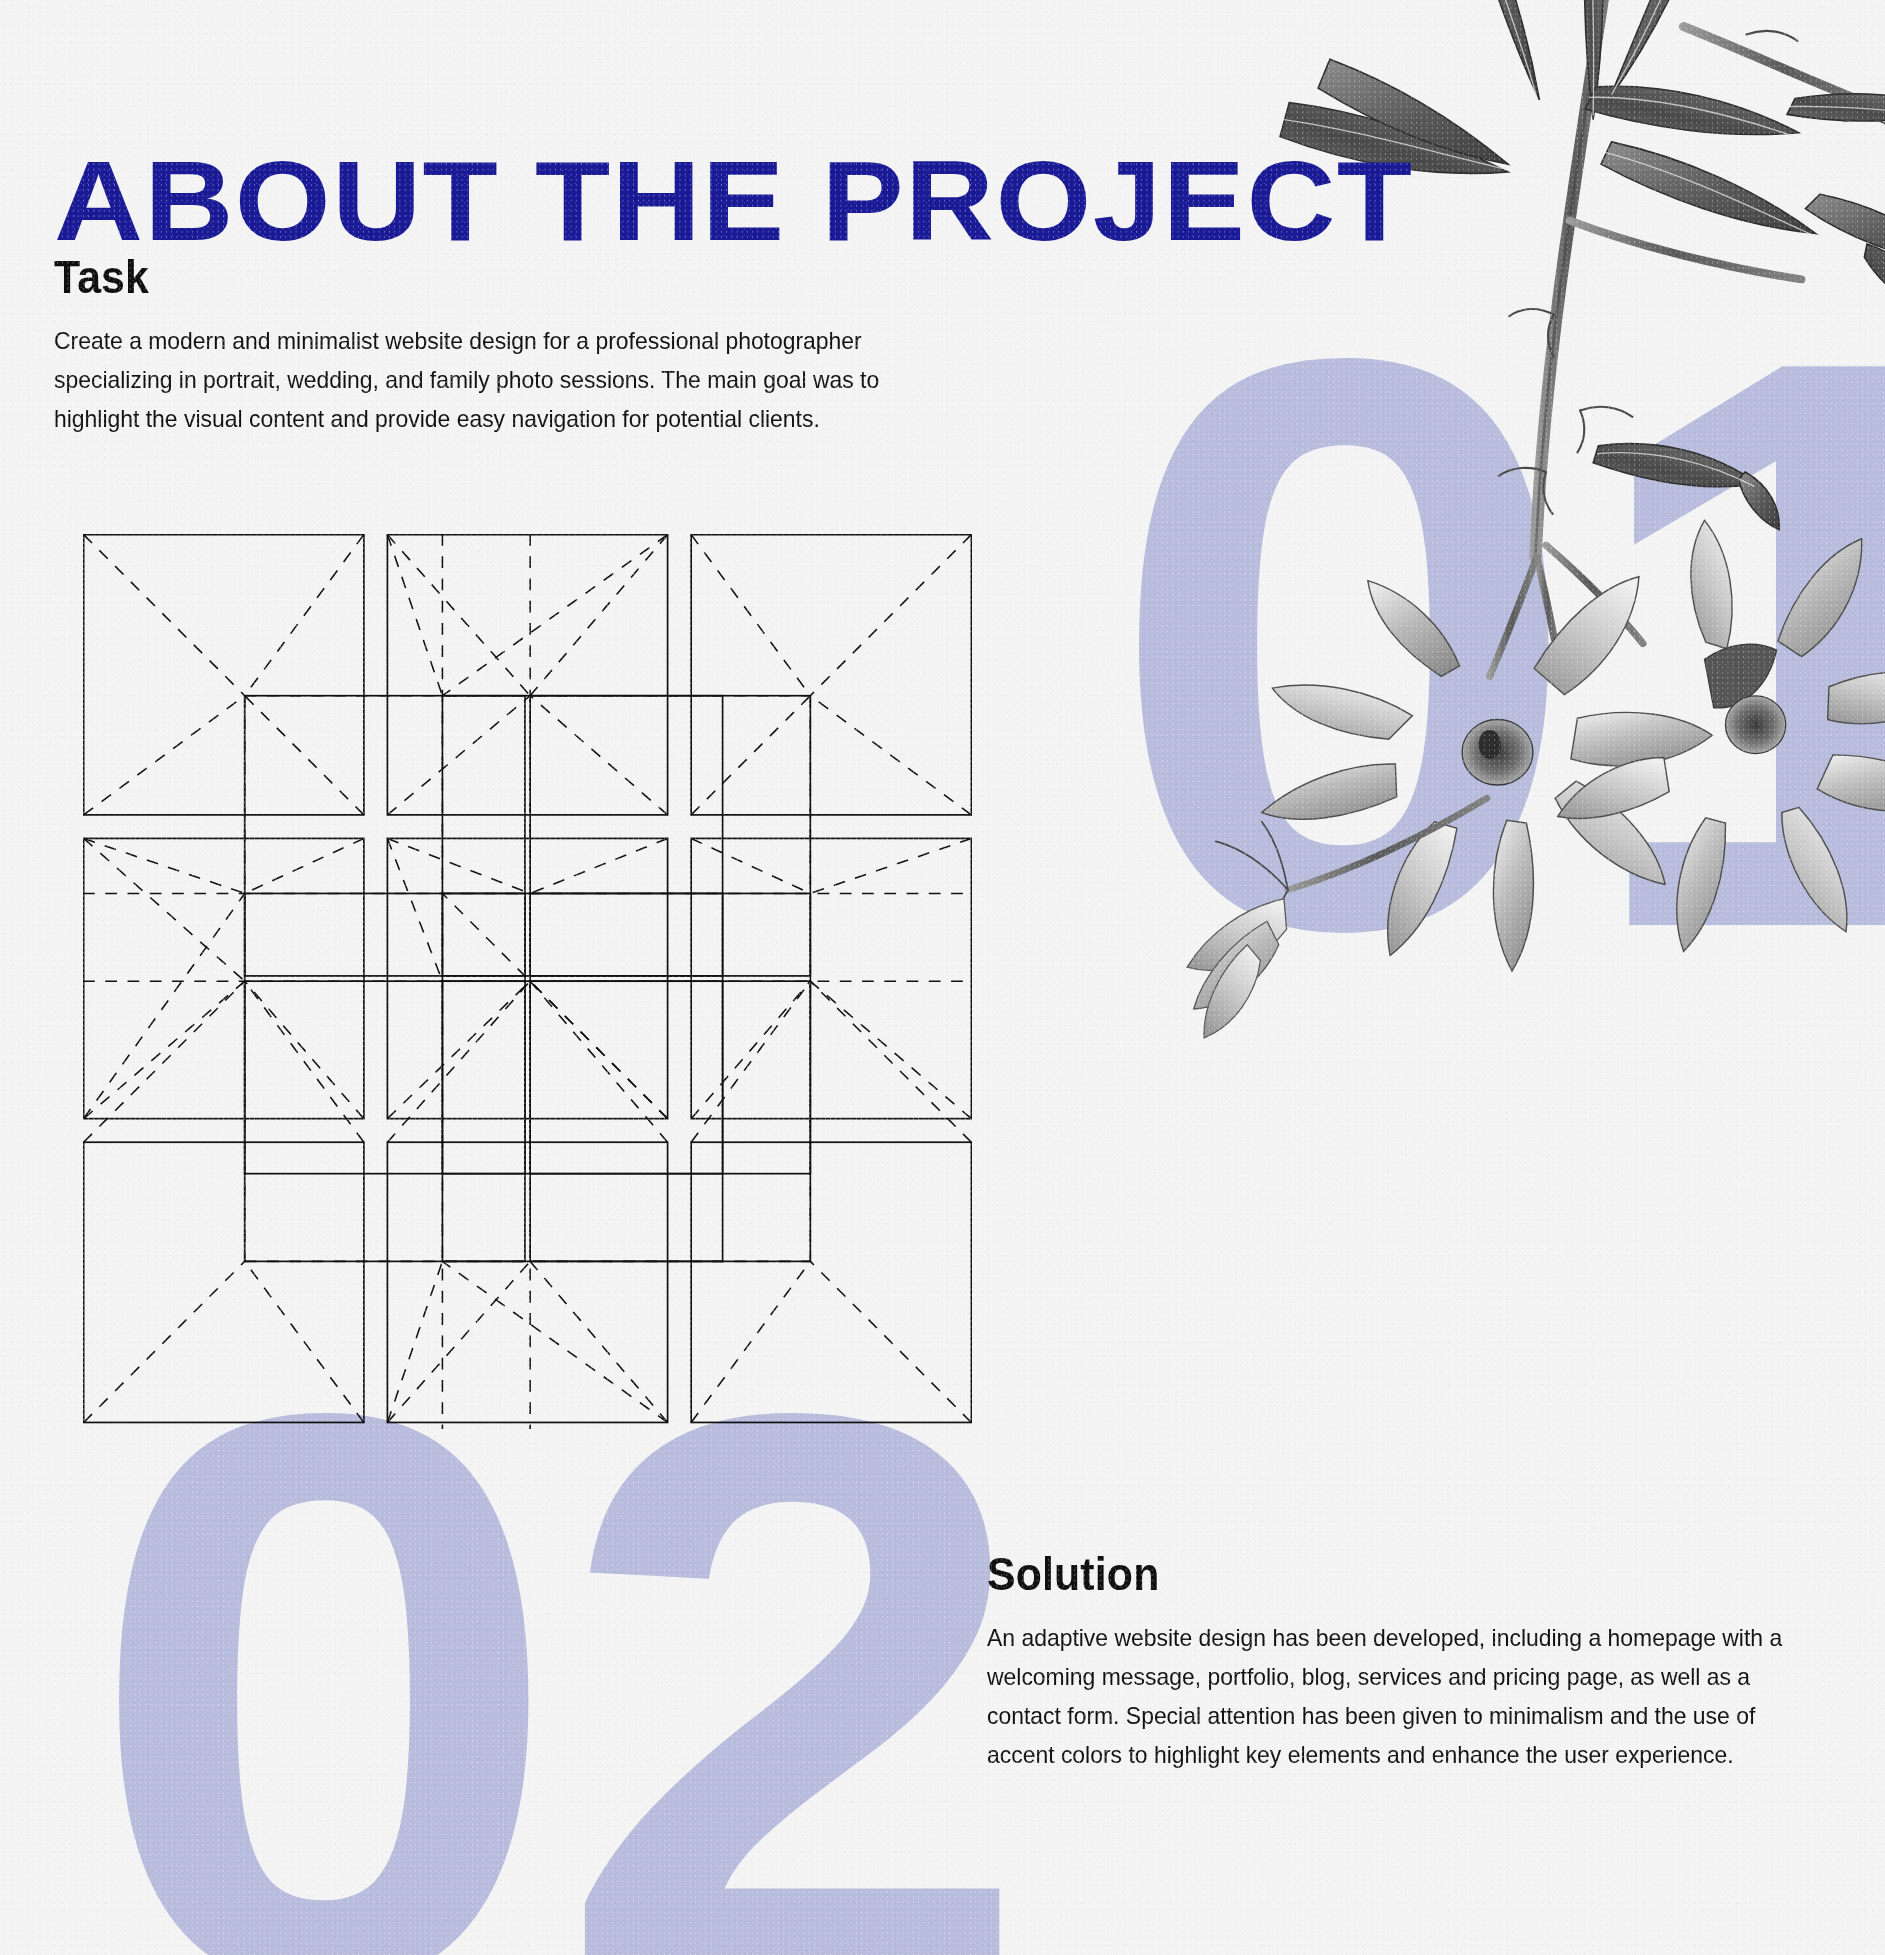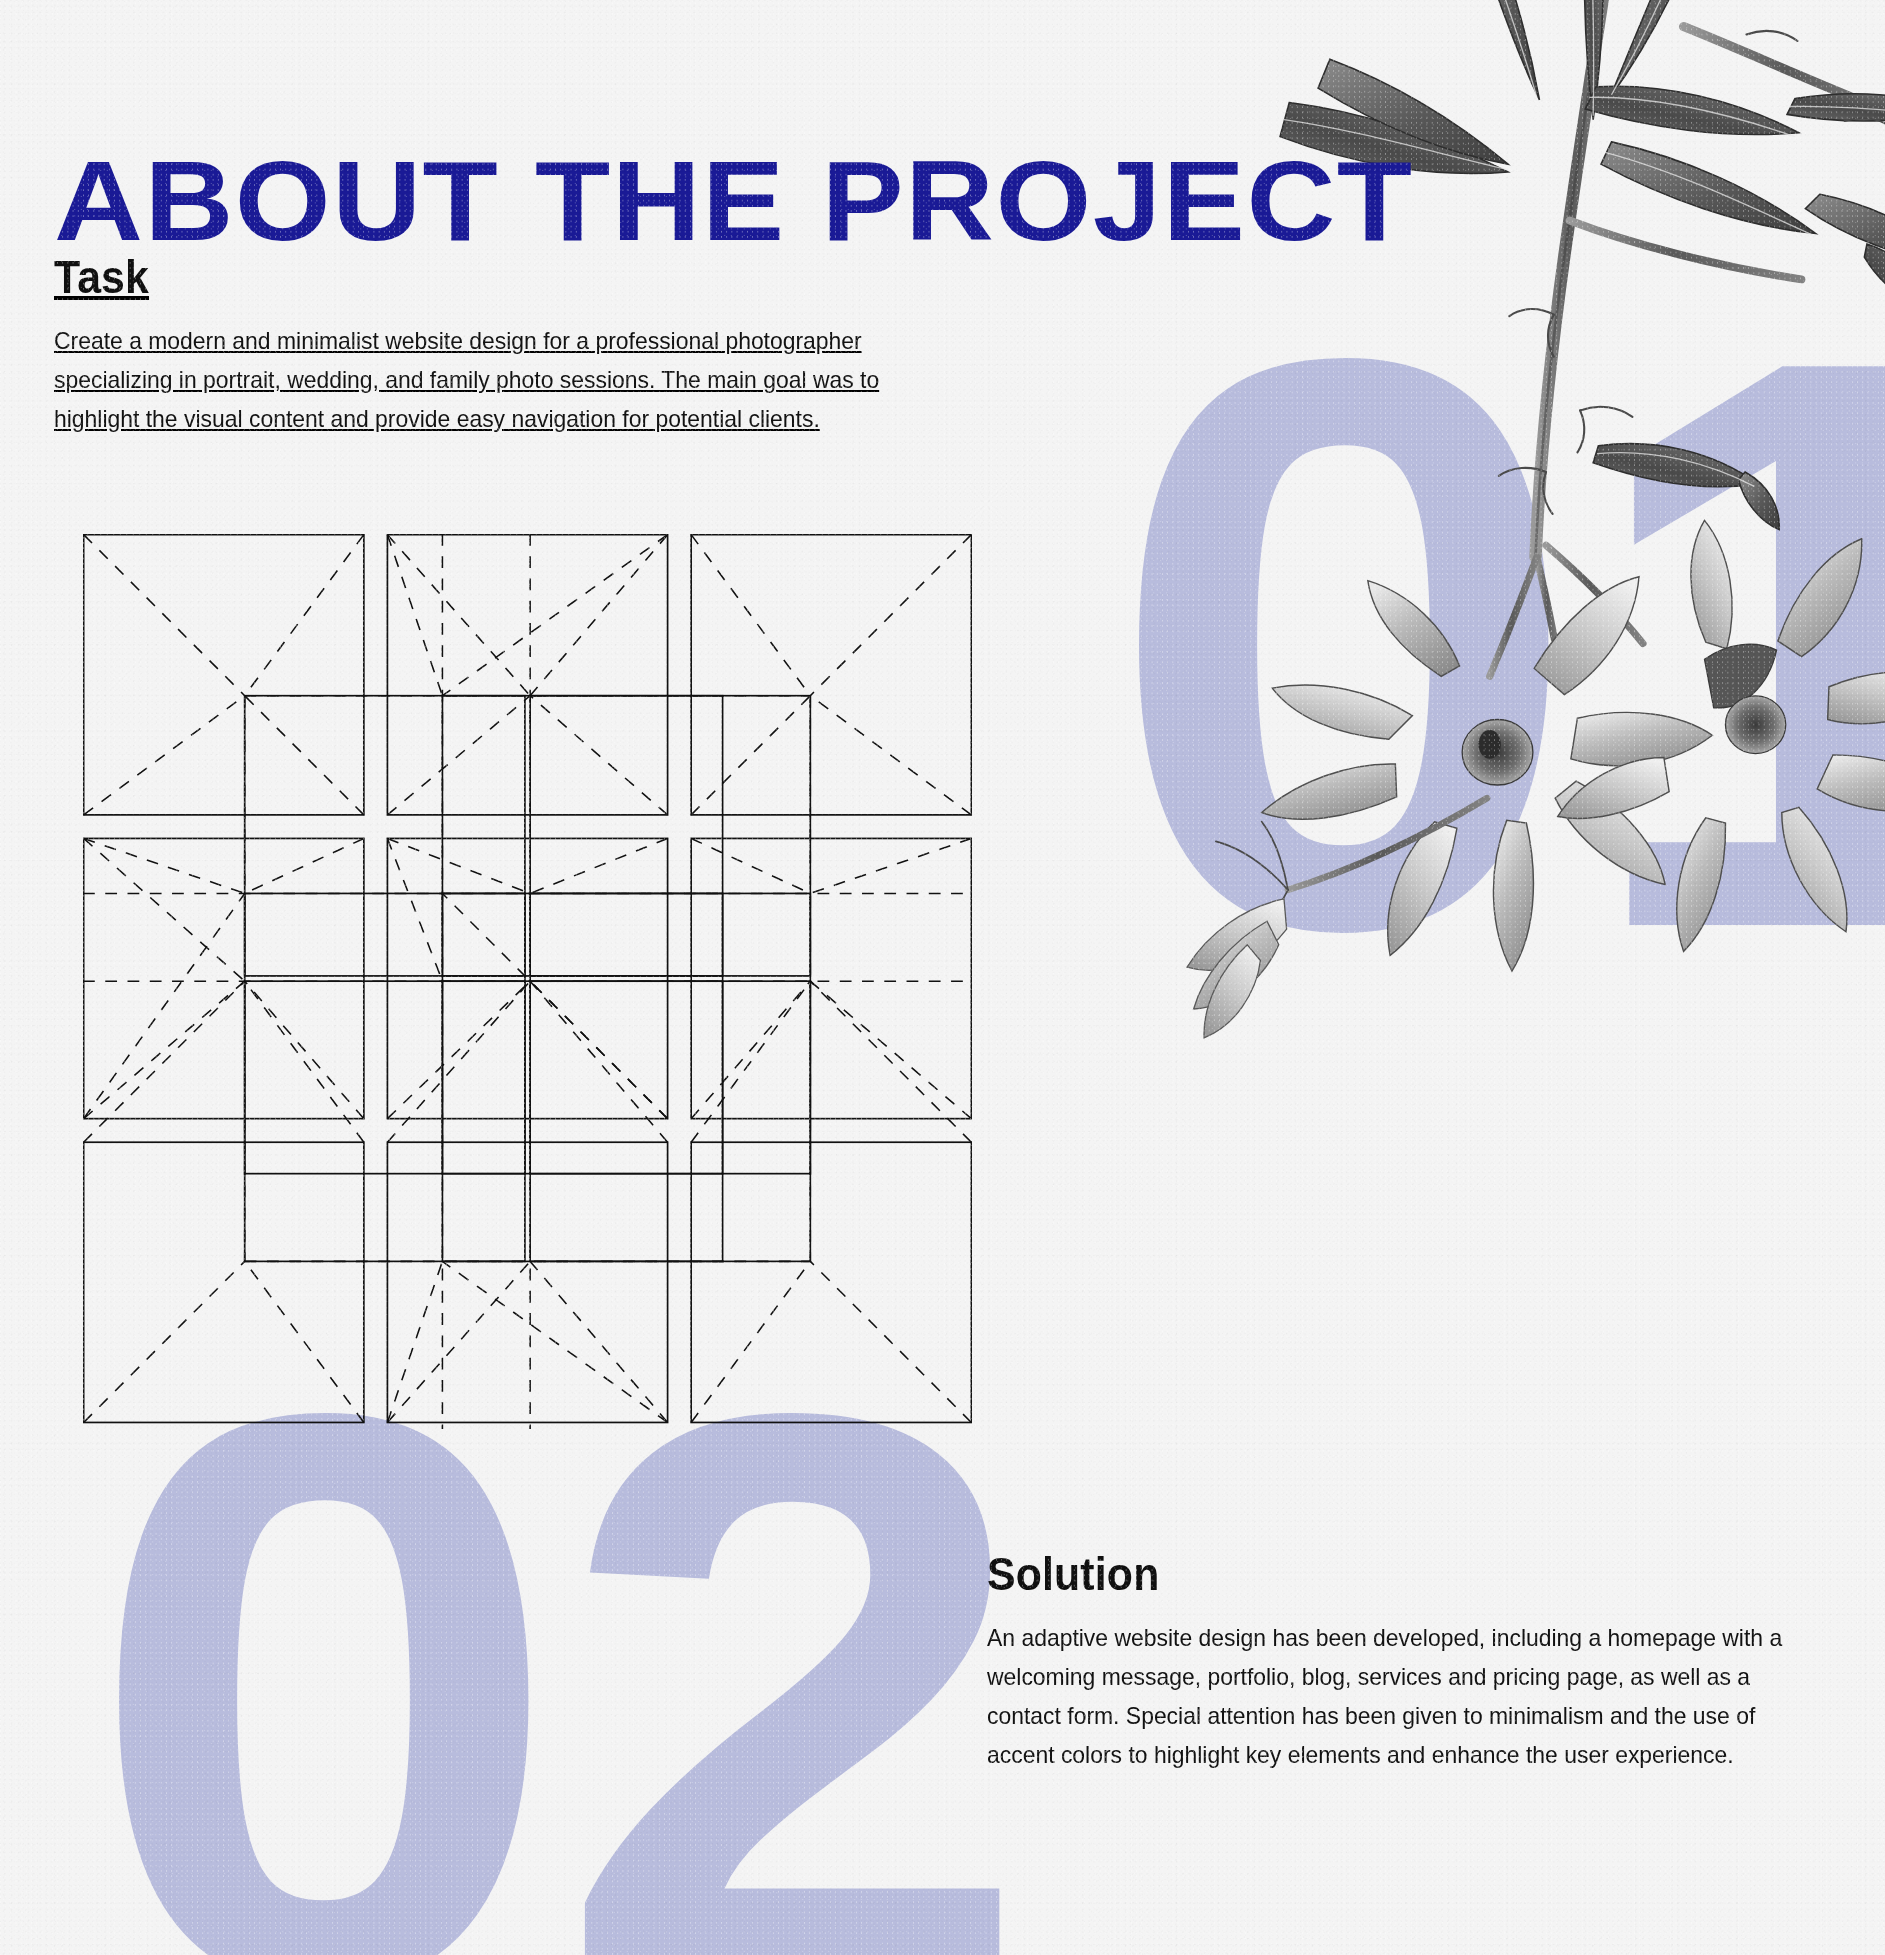--- a/index.html
+++ b/index.html
@@ -97,21 +97,20 @@
     transform:scaleX(.955);
     transform-origin:left top;
     margin:0;
   }
 
   #task-block{
     position:absolute;
     left:54px; top:254px;
     width:930px;
     z-index:30;
-    text-decoration:underline;
   }
   #solution-block{
     position:absolute;
     left:987px; top:1551px;
     width:851px;
     z-index:30;
   }
 </style>
 </head>
 <body>

